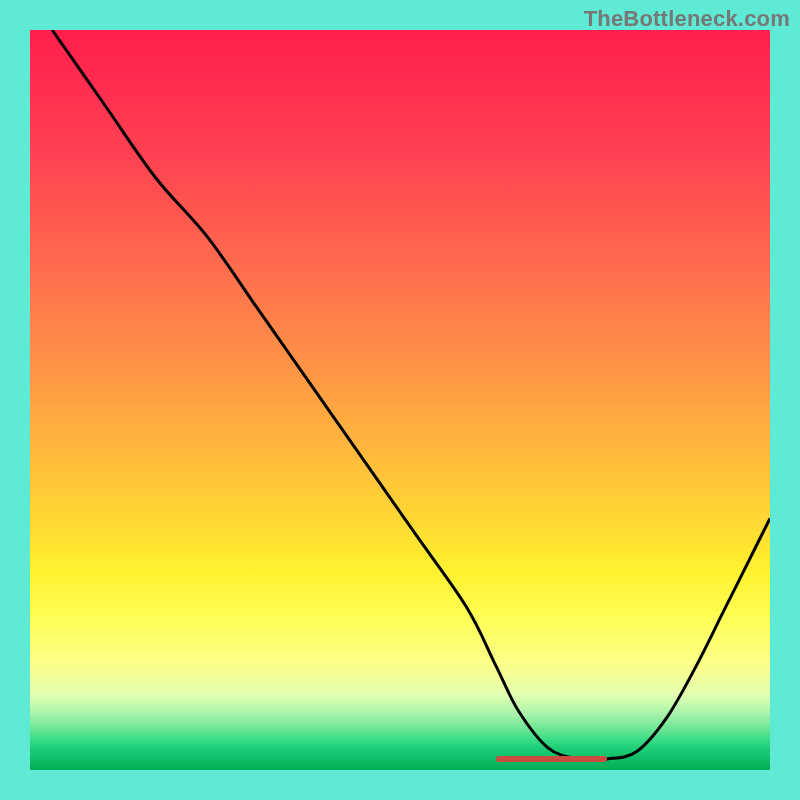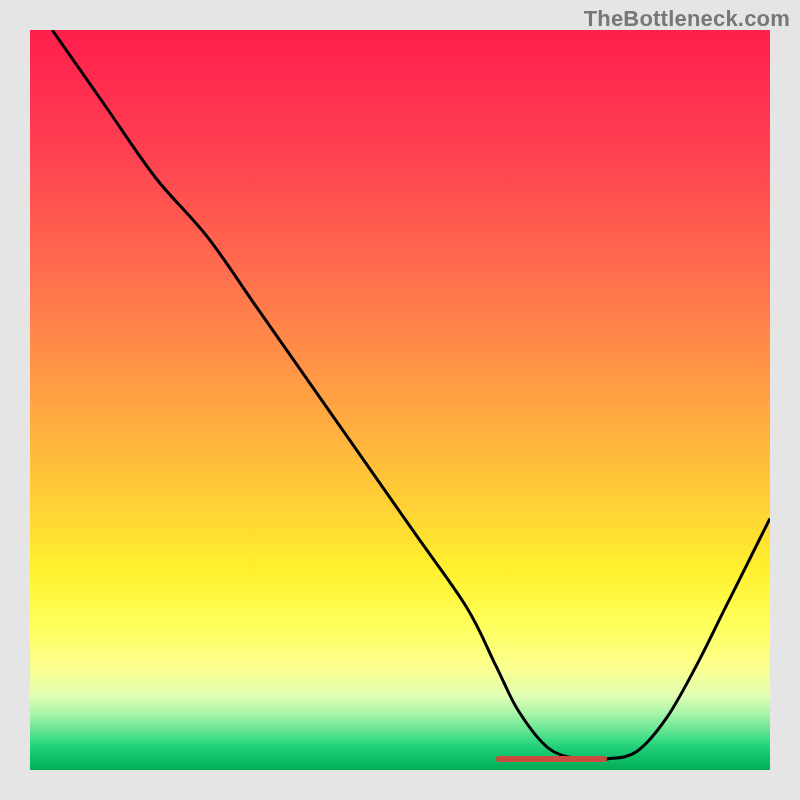--- a/index.html
+++ b/index.html
@@ -8,21 +8,21 @@
     width: 800px;
     height: 800px;
     background: #000;
     overflow: hidden;
     font-family: Arial, Helvetica, sans-serif;
   }
   .stage {
     position: relative;
     width: 800px;
     height: 800px;
-    background: #e5e5e5;
+    background: #5eead4;
   }
   .watermark {
     position: absolute;
     top: 6px;
     right: 10px;
     color: #777;
     font-size: 22px;
     font-weight: 600;
     letter-spacing: 0.2px;
     z-index: 50;

